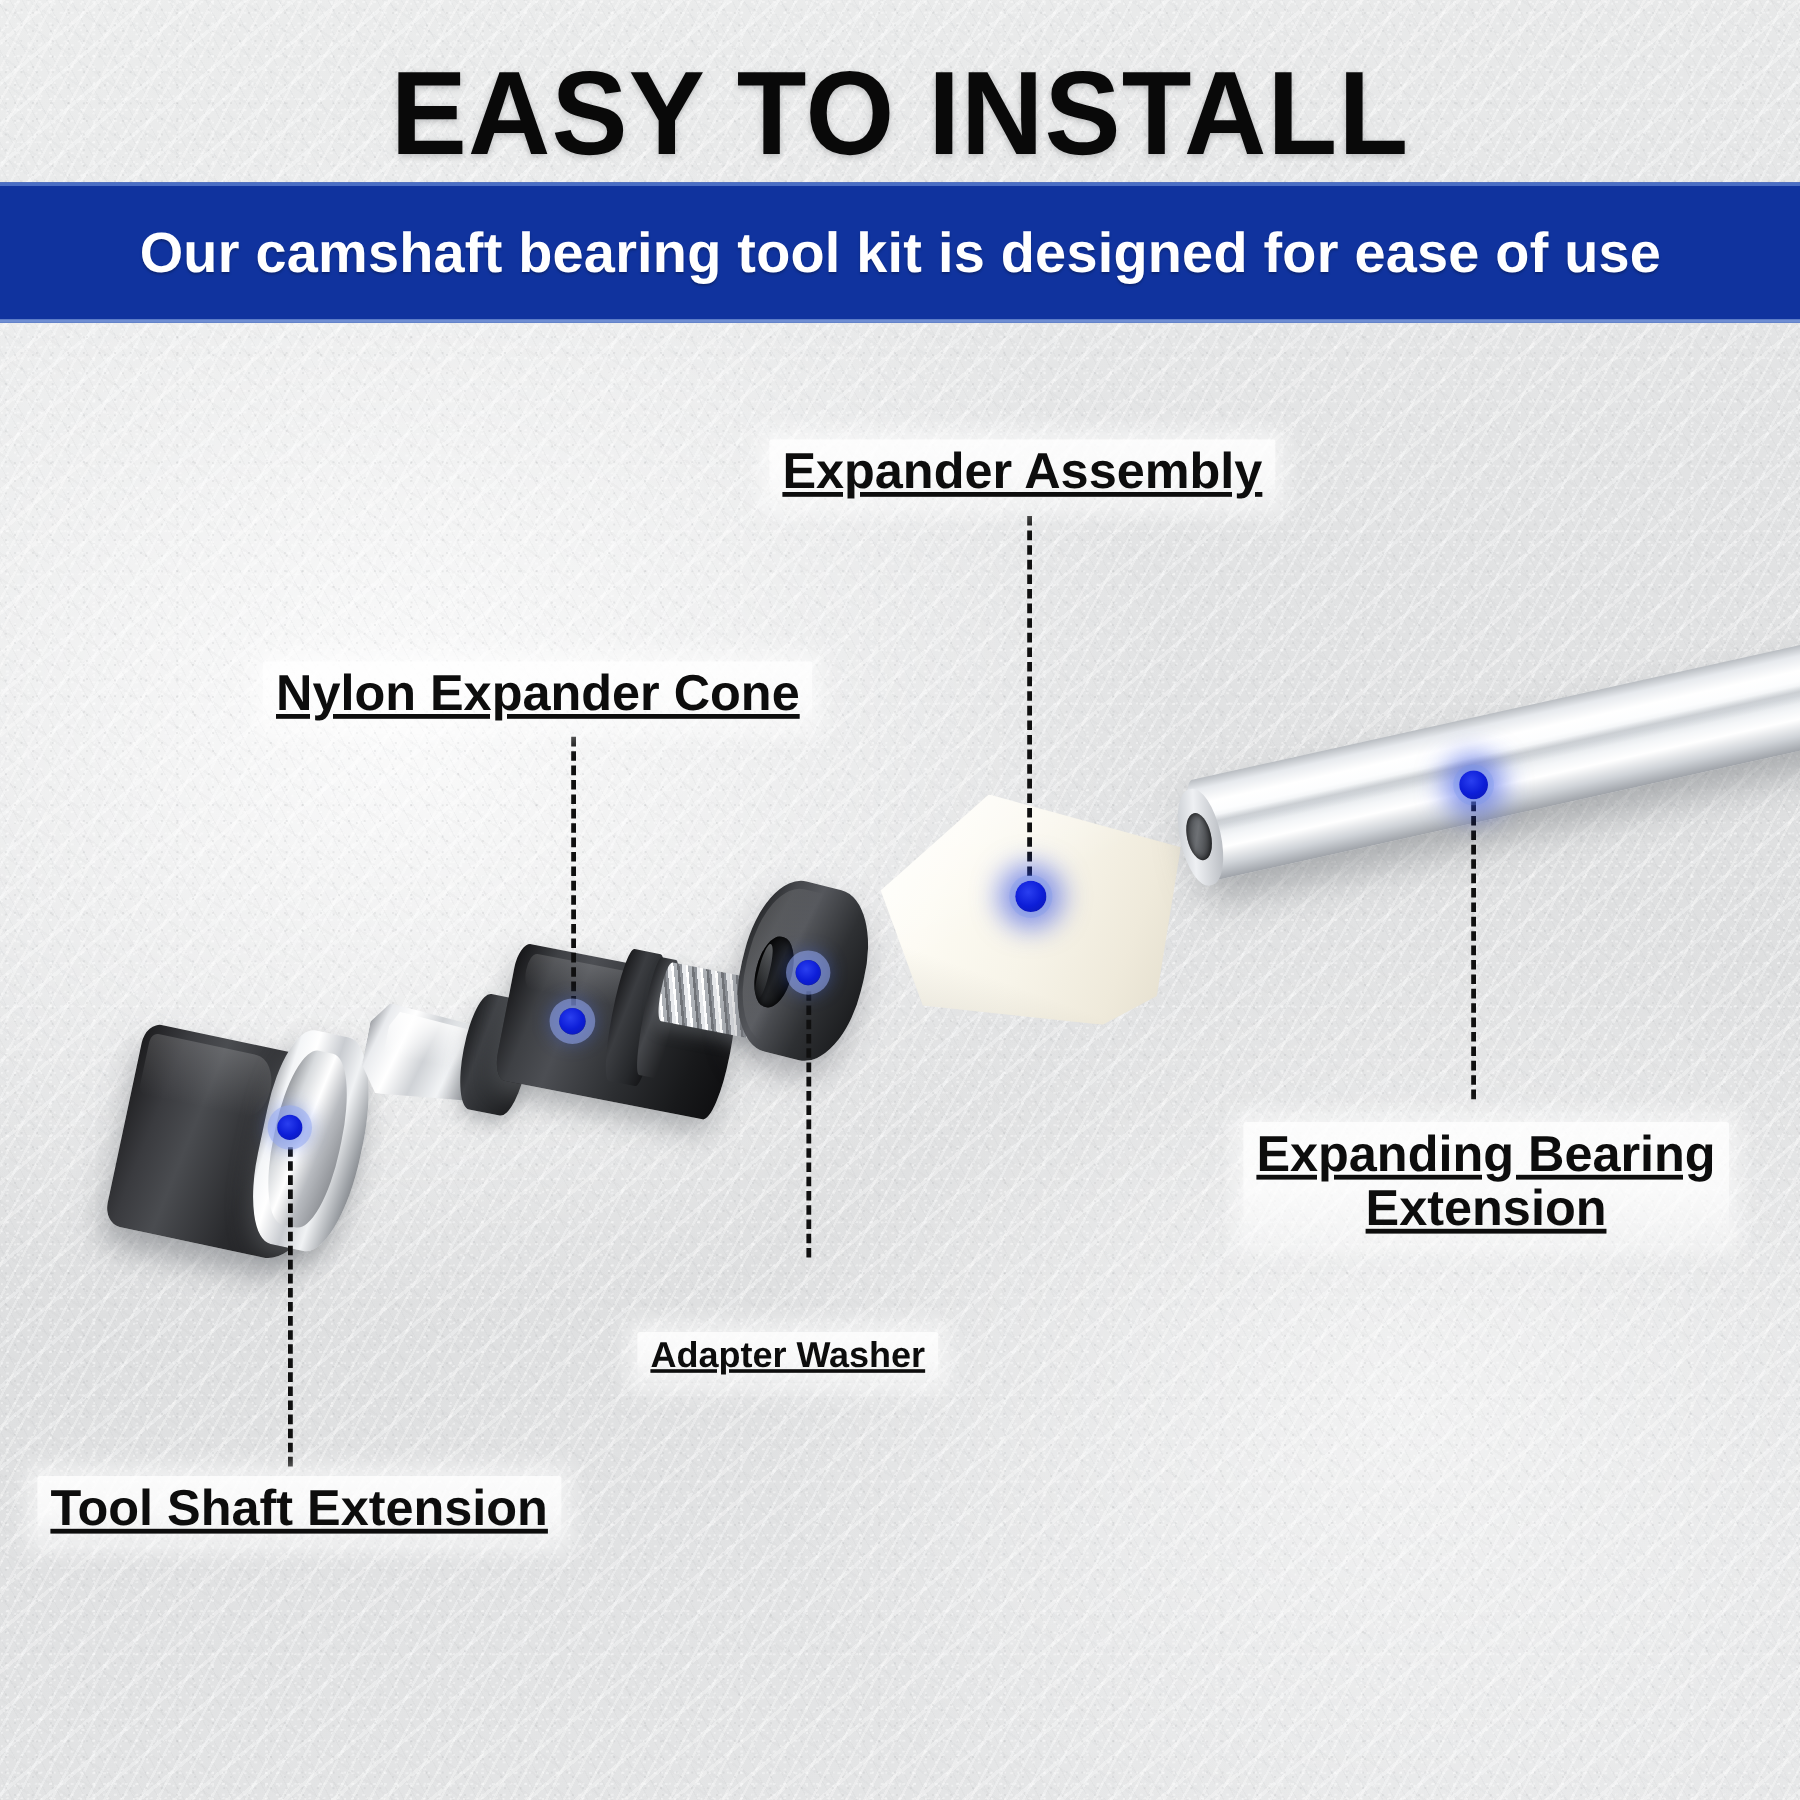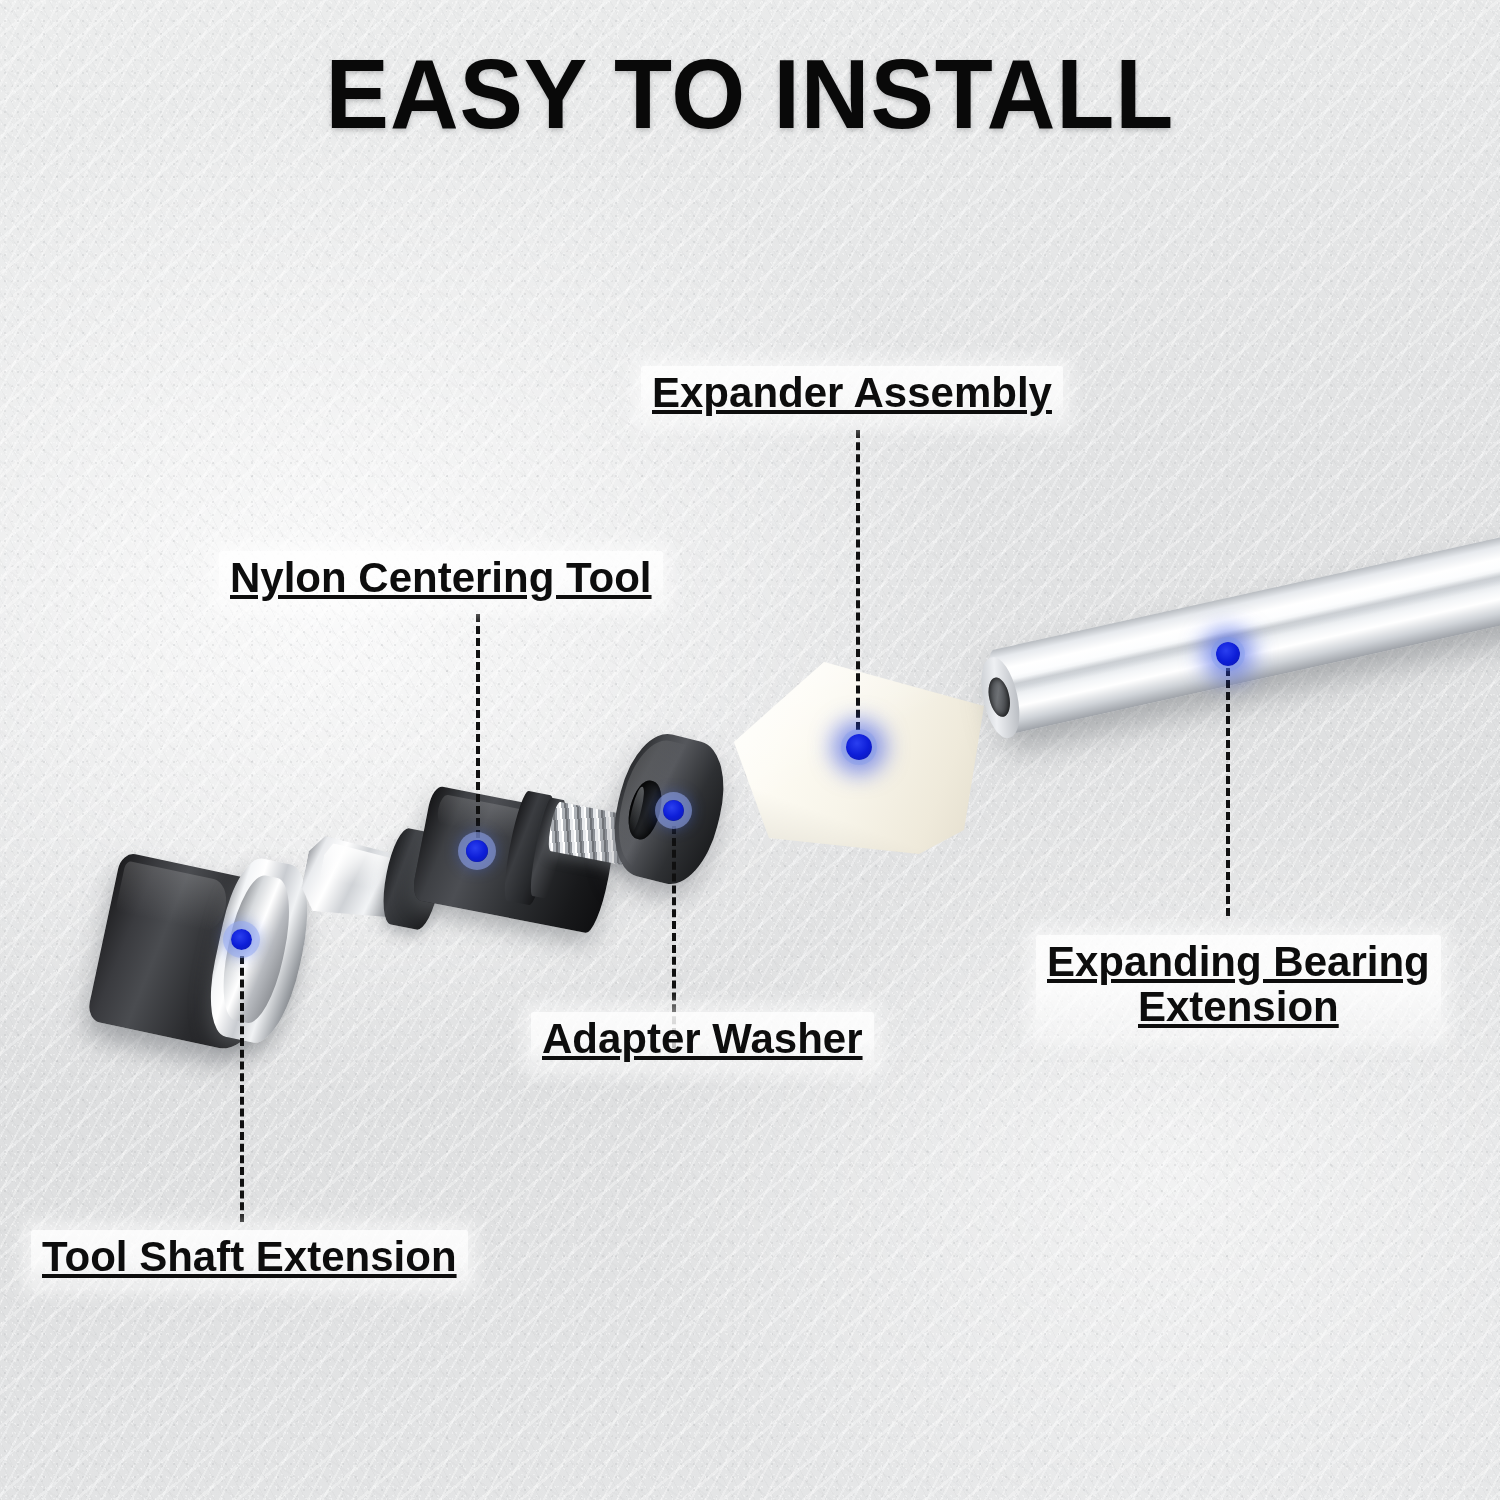--- a/index.html
+++ b/index.html
@@ -257,20 +257,23 @@
 <div id="page">
 
   <div class="tex a"></div>
   <div class="tex b"></div>
   <div class="tex grain"></div>
 
   <div class="title-zone">
     <div class="main-title">EASY TO INSTALL</div>
   </div>
 
+  <div class="banner">
+    <div class="banner-text">Our camshaft bearing tool kit is designed for ease of use</div>
+  </div>
 
   <div id="part-shaft-ext">
     <div class="se-body"></div>
     <div class="se-ring">
       <div class="se-ring-in"></div>
     </div>
   </div>
 
   <div id="part-expander">
     <div class="ex-hex"></div>
@@ -318,21 +321,21 @@
   <div class="dot" style="left:466px;top:840px;width:22px;height:22px;"></div>
 
   <div class="dot soft" style="left:1216px;top:642px;width:24px;height:24px;"></div>
 
   <div class="dot" style="left:663px;top:800px;width:21px;height:21px;"></div>
 
   <div class="dot" style="left:231px;top:929px;width:21px;height:21px;"></div>
 
   <div class="lbl" style="left:641px;top:366px;font-size:42px;">Expander Assembly</div>
 
-  <div class="lbl" style="left:219px;top:551px;font-size:42px;">Nylon Centering Tool</div>
+  <div class="lbl" style="left:219px;top:551px;font-size:42px;">Nylon Expander Cone</div>
 
   <div class="lbl c" style="left:1036px;top:935px;font-size:42px;"><span>Expanding Bearing</span><br><span>Extension</span></div>
 
-  <div class="lbl" style="left:531px;top:1012px;font-size:42px;">Adapter Washer</div>
+  <div class="lbl" style="left:531px;top:1110px;font-size:30px;">Adapter Washer</div>
 
   <div class="lbl" style="left:31px;top:1230px;font-size:42px;">Tool Shaft Extension</div>
 
 </div>
 
 </body></html>

